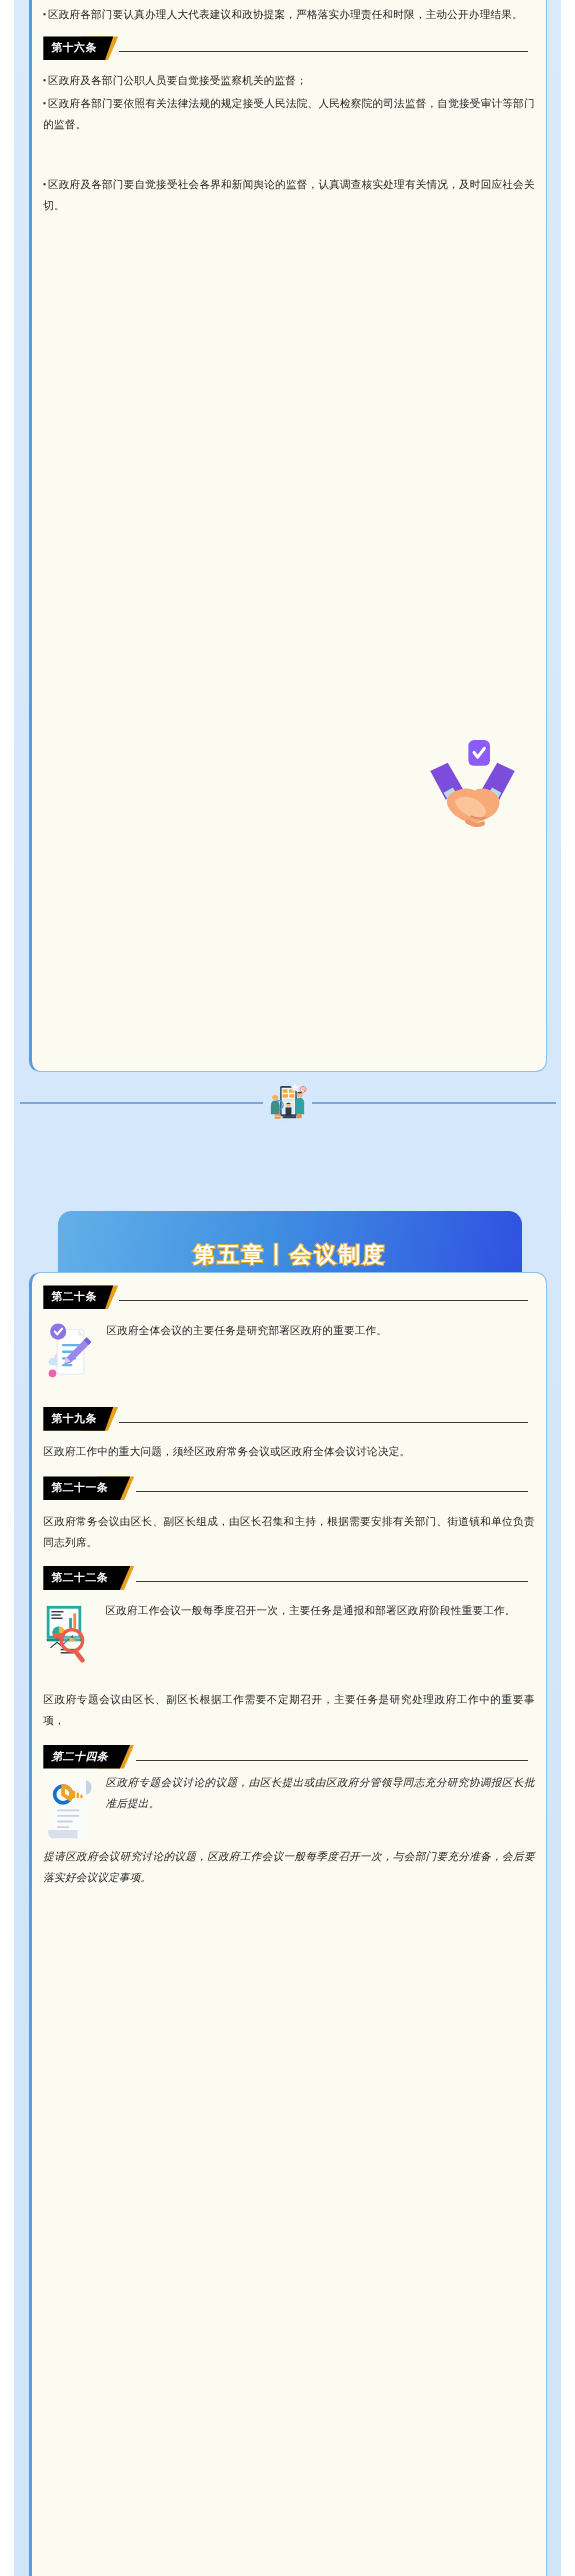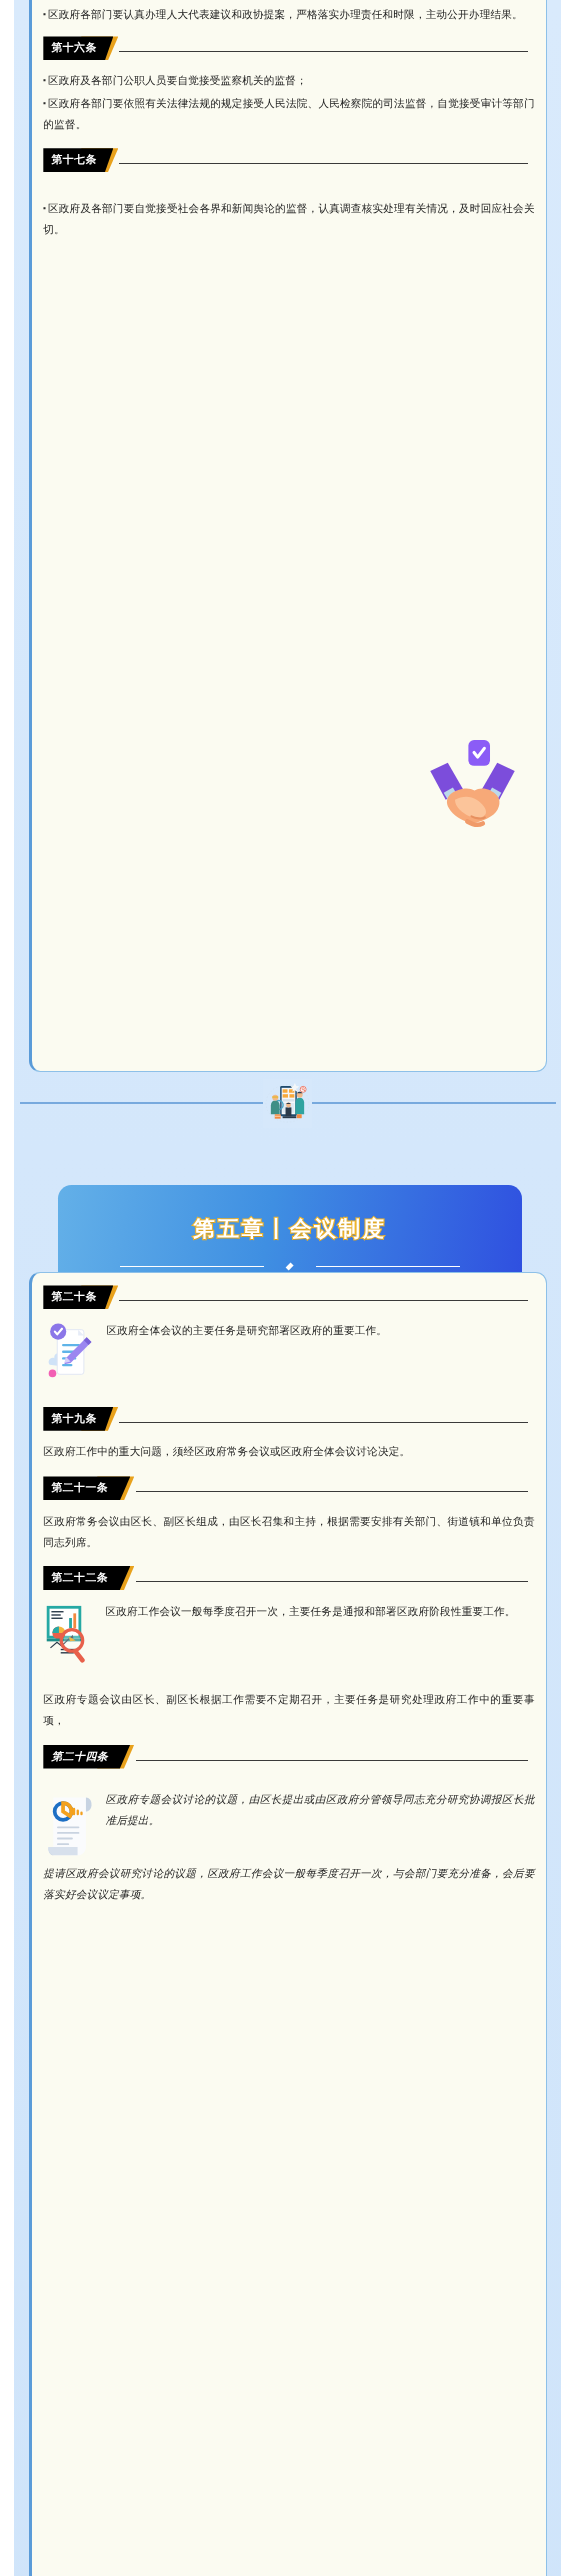--- a/index.html
+++ b/index.html
@@ -129,27 +129,20 @@
       </div>
       <p class="ptext" style="margin-top:9.3px;">
         <span class="bul">▪</span><span>区政府及各部门公职人员要自觉接受监察机关的监督；</span>
       </p>
       <p class="ptext" style="margin-top:2.1px;">
         <span class="bul">▪</span><span>区政府各部门要依照有关法律法规的规定接受人民法院、人民检察院的司法监督，自觉接受审计等部门的监督。</span>
       </p>
     </div>
 
     <div style="padding:13.4px 11.3px 0 11.3px;">
-      <div class="article-head">
-        <div class="badge-orange"></div>
-        <div class="badge-blue">
-          <span>第十七条</span>
-        </div>
-        <div class="badge-rule"></div>
-      </div>
       <p class="ptext" style="margin-top:26px;">
         <span class="bul">▪</span><span>区政府及各部门要自觉接受社会各界和新闻舆论的监督，认真调查核实处理有关情况，及时回应社会关切。</span>
       </p>
     </div>
 
 
     <div style="position:absolute; right:21.6px; top:744px; width:103px; height:98px;">
       <svg class="ill" viewBox="0 0 200 190" width="103" height="98" aria-hidden="true">
         <rect x="92" y="2" width="42" height="50" rx="11" fill="#8b5cf6"></rect>
         <path d="M103 26 l7 9 13 -17" stroke="#ffffff" stroke-width="6" fill="none" stroke-linecap="round" stroke-linejoin="round"></path>
@@ -197,21 +190,21 @@
         <rect x="22" y="73" width="12" height="2" fill="#ffd9b5"></rect>
         <rect x="67" y="70" width="10" height="8" fill="#f2893f"></rect>
         <circle cx="80" cy="19" r="6" fill="#ffffff" stroke="#e8604b" stroke-width="1.6"></circle>
         <circle cx="80" cy="18" r="2.4" fill="none" stroke="#e8604b" stroke-width="1.4"></circle>
         <line x1="81.6" y1="20" x2="83.5" y2="22.5" stroke="#e8604b" stroke-width="1.6"></line>
         <path d="M60 12 l3 -6 l3 6 l6 1 l-5 5 l1 6 l-5 -3 l-5 3 l1 -6 l-5 -5 z" fill="#f3f7fa"></path>
       </svg>
     </div>
   </div>
 
-  <div class="chapter" style="top:1185px;">
+  <div class="chapter" style="top:1211px;">
     <h2>第五章丨会议制度</h2>
     <div class="ch-sep">
       <i class="l"></i>
         <b></b>
         <i class="r"></i>
     </div>
   </div>
 
   <div class="card round-all" id="card2" style="top:1272px;height:1613px;">
 
@@ -269,21 +262,21 @@
     </div>
 
     <div style="padding:13.4px 11.3px 0 11.3px;">
       <div class="article-head">
         <div class="badge-orange wide"></div>
         <div class="badge-blue wide">
           <span>第二十二条</span>
         </div>
         <div class="badge-rule wide"></div>
       </div>
-      <div class="with-art" style="margin-top:11.3px;">
+      <div class="with-art" style="margin-top:11.3px;font-family:Liberation Mono, monospace;">
         <span class="art">
           <svg class="ill" viewBox="0 0 120 130" width="56" height="61" aria-hidden="true">
             <rect x="8" y="8" width="74" height="70" fill="#26a9a4"></rect>
             <rect x="14" y="14" width="62" height="58" fill="#ffffff"></rect>
             <rect x="18" y="19" width="26" height="3" fill="#2b3a4a"></rect>
             <rect x="18" y="26" width="20" height="3" fill="#2b3a4a"></rect>
             <rect x="18" y="33" width="24" height="3" fill="#2b3a4a"></rect>
             <rect x="56" y="34" width="6" height="22" fill="#26a9a4"></rect>
             <rect x="65" y="24" width="6" height="32" fill="#f2893f"></rect>
             <path d="M34 52 a14 14 0 1 0 14 14 l-14 0 z" fill="#e8604b"></path>
@@ -310,21 +303,21 @@
     </div>
 
     <div style="padding:13.4px 11.3px 0 11.3px;font-style:italic;">
       <div class="article-head">
         <div class="badge-orange wide"></div>
         <div class="badge-blue wide">
           <span>第二十四条</span>
         </div>
         <div class="badge-rule wide"></div>
       </div>
-      <div class="with-art" style="margin-top:20px;">
+      <div class="with-art" style="margin-top:3px;">
         <span class="art">
           <svg class="ill" viewBox="0 0 120 150" width="56" height="70" aria-hidden="true">
             <path d="M22 16 L92 16 L92 122 C92 132 84 140 74 140 L26 140
                      C16 140 10 132 12 122 L22 122 Z" fill="#fafbfd"></path>
             <path d="M92 16 L92 46 C98 46 104 40 104 32 C104 22 99 16 92 16 Z" fill="#c7d3e2"></path>
             <path d="M12 122 L22 122 L22 140 C16 140 10 132 12 122 Z" fill="#c7d3e2"></path>
             <path d="M22 122 L74 122 L74 140 L26 140 C16 140 10 132 12 122 Z" fill="#d7e0ec"></path>
             <circle cx="43" cy="46" r="18" fill="none" stroke="#1d6fc4" stroke-width="8"></circle>
             <path d="M43 28 a18 18 0 0 1 15 28 l-15 -10 z" fill="none" stroke="#f4a11d" stroke-width="8"></path>
             <rect x="64" y="38" width="5" height="16" rx="2.5" fill="#f4a11d"></rect>

